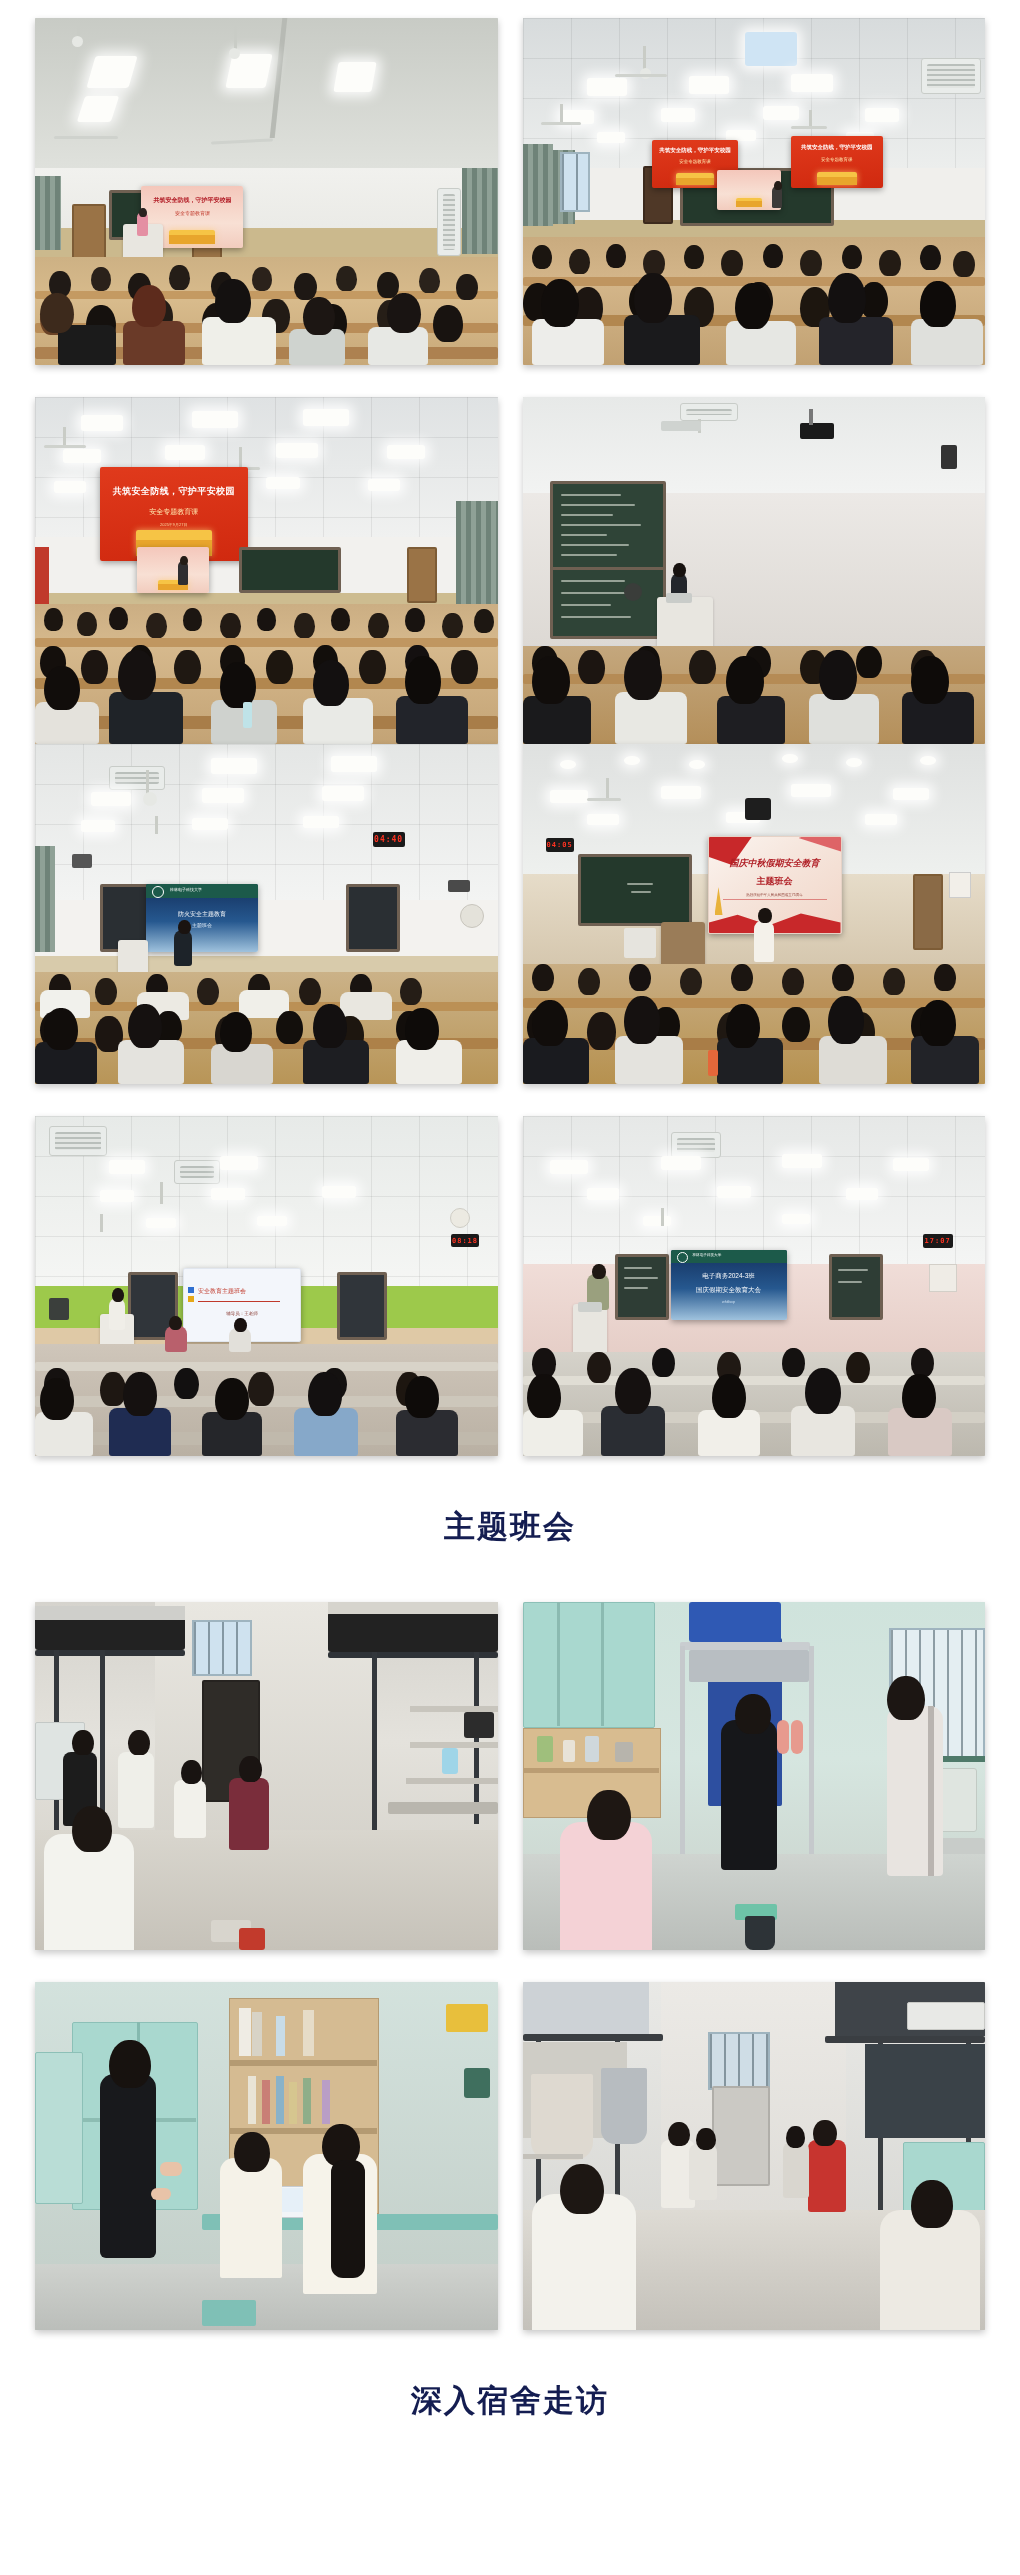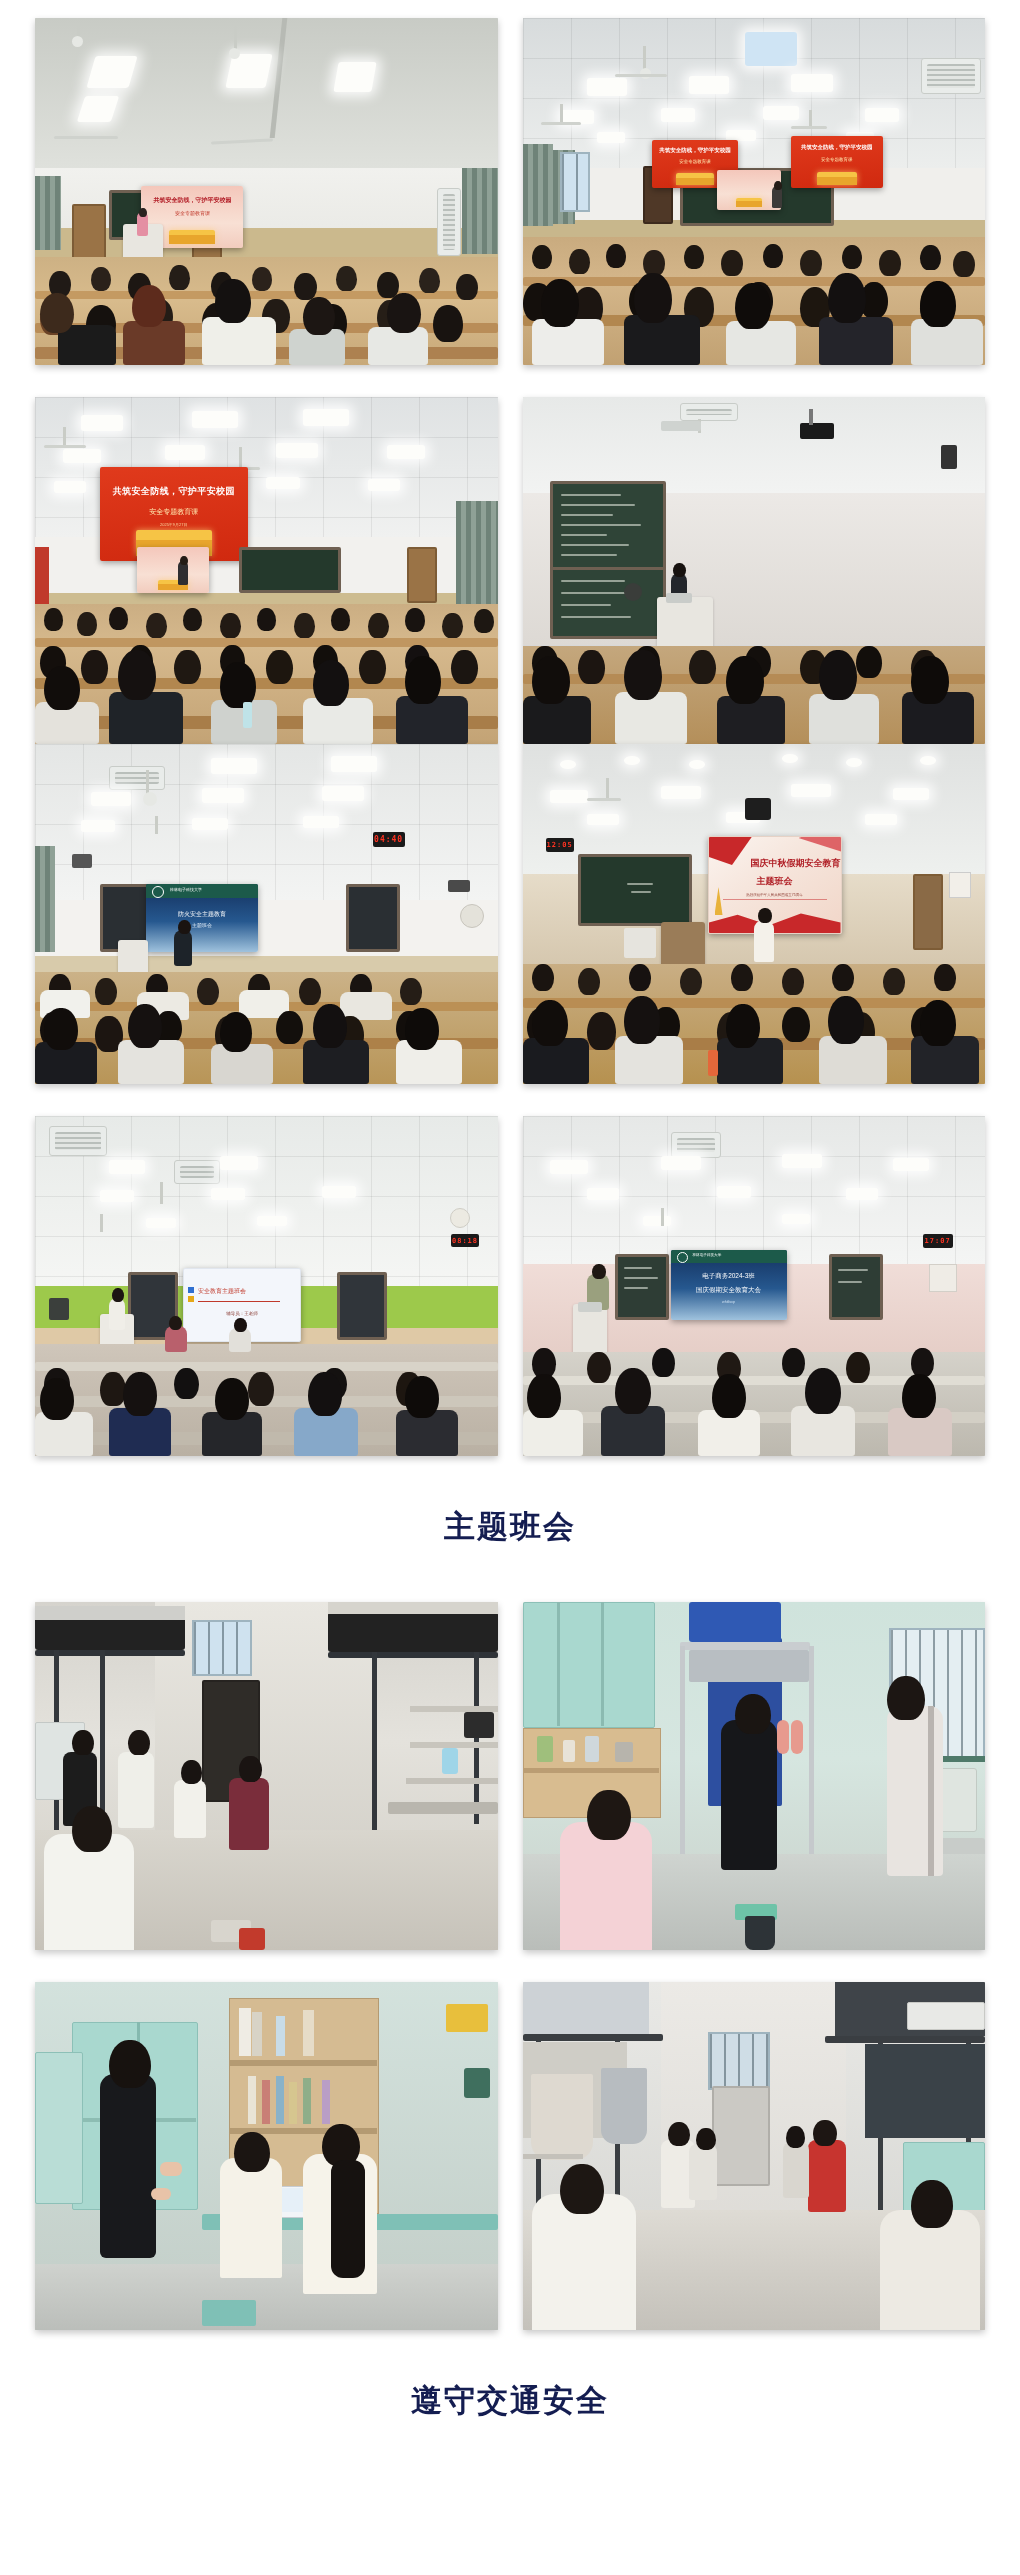--- a/index.html
+++ b/index.html
@@ -520,32 +520,32 @@
           <div class="lamp sq" style="left:6%;top:46px;width:38px;height:13px;"></div>
           <div class="lamp sq" style="left:30%;top:42px;width:40px;height:13px;"></div>
           <div class="lamp sq" style="left:58%;top:40px;width:40px;height:13px;"></div>
           <div class="lamp sq" style="left:80%;top:44px;width:36px;height:12px;"></div>
           <div class="lamp sq" style="left:14%;top:70px;width:32px;height:11px;"></div>
           <div class="lamp sq" style="left:44%;top:68px;width:34px;height:11px;"></div>
           <div class="lamp sq" style="left:74%;top:70px;width:32px;height:11px;"></div>
           <div class="fanrod" style="left:18%;top:34px;height:20px;"></div>
           <div class="fan" style="left:14%;top:54px;width:34px;"></div>
           <div style="position:absolute;left:48%;top:54px;width:26px;height:22px;background:#1e1e1e;border-radius:3px;"></div>
-          <div class="clockled" style="left:5%;top:94px;width:28px;height:14px;font-size:7px;">12:05</div>
+          <div class="clockled" style="left:5%;top:94px;width:28px;height:14px;font-size:7px;">04:05</div>
           <div class="board dark" style="left:12%;top:110px;width:108px;height:66px;">
             <div class="chalk" style="left:46px;top:26px;width:26px;height:2px;"></div>
             <div class="chalk" style="left:50px;top:34px;width:20px;height:2px;"></div>
           </div>
           <div class="door" style="right:9%;top:130px;width:26px;height:72px;background:#8a6a46;"></div>
           <div style="position:absolute;right:3%;top:128px;width:20px;height:24px;background:#f2efe9;border:1px solid #ccc;"></div>
 
           <div class="screen" style="left:40%;top:92px;width:132px;height:96px;background:linear-gradient(145deg,#fbf4ef 0%,#f6e6dd 40%,#f1d6c8 100%);border:1px solid #e6d2c6;">
             <div style="position:absolute;left:-4px;top:-4px;width:50px;height:32px;background:#c8282a;clip-path:polygon(0 0,100% 0,55% 100%,0 70%);"></div>
             <div style="position:absolute;right:-4px;top:-4px;width:46px;height:28px;background:#d8444a;opacity:.8;clip-path:polygon(30% 0,100% 0,100% 70%,0 18%);"></div>
-            <div style="position:absolute;left:0;right:0;top:20px;text-align:right;font-size:9px;font-weight:bold;color:#b01f26;">国庆中秋假期安全教育</div>
+            <div style="position:absolute;left:0;right:0;top:20px;text-align:center;font-size:9px;font-weight:bold;color:#b01f26;font-style:italic;">国庆中秋假期安全教育</div>
             <div style="position:absolute;left:0;right:0;top:38px;text-align:center;font-size:9px;font-weight:bold;color:#b01f26;">主题班会</div>
             <div style="position:absolute;left:0;right:0;top:56px;text-align:center;font-size:3.5px;color:#8b3a30;">热烈庆祝中华人民共和国成立75周年</div>
             <div style="position:absolute;left:14px;top:62px;right:14px;height:1px;background:#c8282a;opacity:.5;"></div>
             <div style="position:absolute;left:0;bottom:0;width:100%;height:26px;background:#c8282a;clip-path:polygon(0 60%,22% 30%,46% 70%,70% 25%,100% 60%,100% 100%,0 100%);"></div>
             <div style="position:absolute;left:6px;bottom:18px;width:8px;height:28px;background:#e8b23a;clip-path:polygon(50% 0,100% 100%,0 100%);"></div>
           </div>
           <div class="podium" style="left:30%;top:178px;width:44px;height:46px;background:#9a7c58;"></div>
           <div style="position:absolute;left:22%;top:184px;width:32px;height:30px;background:#e6e4de;border-radius:2px;"></div>
           <div class="person" style="left:50%;top:176px;width:20px;height:42px;background:#f4f1ea;border-radius:9px 9px 2px 2px;"></div>
           <div class="head" style="left:51%;top:164px;width:14px;height:15px;background:#191310;"></div>
@@ -875,16 +875,16 @@
           <div class="head" style="right:39%;top:144px;width:19px;height:22px;background:#181311;"></div>
 
           <div class="person" style="left:2%;bottom:0;width:104px;height:136px;background:#f3f2ec;border-radius:22px 22px 0 0;"></div>
           <div class="head" style="left:8%;bottom:116px;width:44px;height:50px;background:#1d1713;"></div>
           <div class="person" style="right:1%;bottom:0;width:100px;height:120px;background:#edeae3;border-radius:20px 20px 0 0;"></div>
           <div class="head" style="right:7%;bottom:102px;width:42px;height:48px;background:#1a1411;"></div>
         </div>
       </div>
     </div>
 
-    <div class="caption" style="margin-top:50px;margin-bottom:40px;">遵守交通安全</div>
+    <div class="caption" style="margin-top:50px;margin-bottom:40px;">深入宿舍走访</div>
   </div>
 
 </div>
 
 </body></html>

